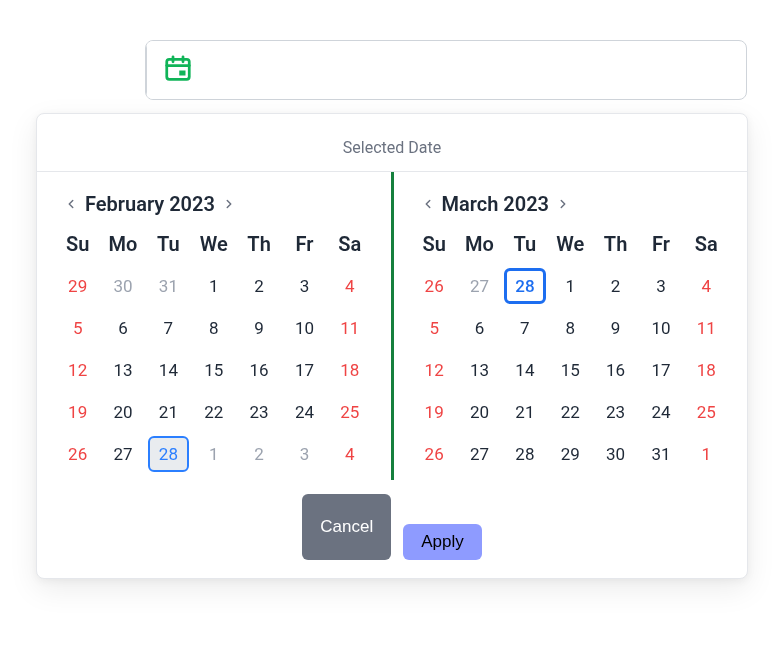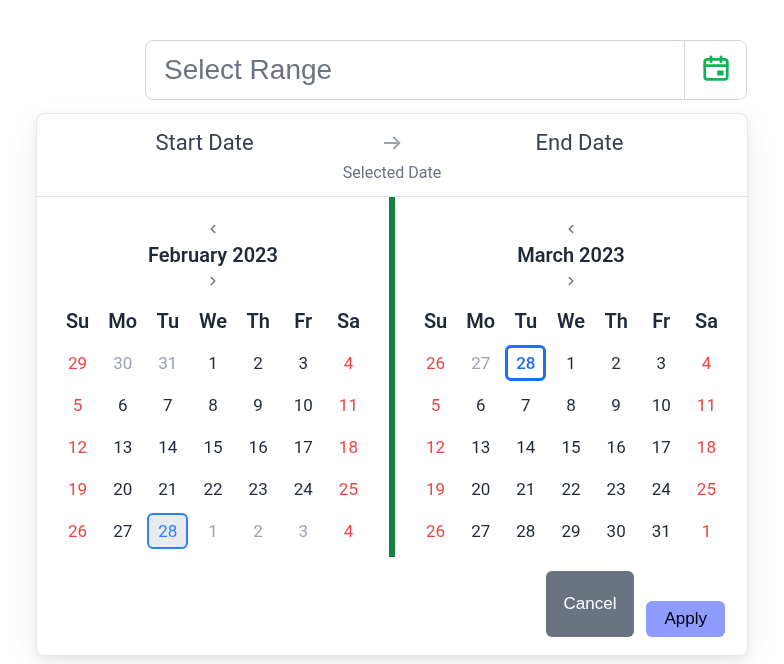--- a/index.html
+++ b/index.html
@@ -86,28 +86,27 @@
       color: #6b7280;
     }
     .panels {
       display: flex;
     }
     .panel {
       flex: 1;
       padding: 18px 20px 8px;
     }
     .panel + .panel {
-      border-left: 6px solid #15803d;
+      border-left: 3px solid #15803d;
     }
     .month-head {
       display: flex;
       align-items: center;
-      justify-content: center;
+      justify-content: flex-start;
       margin-bottom: 14px;
-      flex-direction: column;
     }
     .nav-chevron {
       width: 28px;
       height: 28px;
       display: flex;
       align-items: center;
       justify-content: center;
       cursor: pointer;
       color: #6b7280;
     }
@@ -150,23 +149,23 @@
     }
     .cell.selected-hard {
       border: 3px solid #1d6ef0;
       background: #fff;
       color: #1d6ef0;
       border-radius: 6px;
       font-weight: 500;
     }
     .footer {
       display: flex;
-      justify-content: flex-end;
+      justify-content: center;
       gap: 12px;
-      padding: 14px 22px 18px;
+      padding: 14px 16px 18px;
     }
     .btn {
       padding: 8px 18px;
       border-radius: 6px;
       font-size: 17px;
       font-weight: 500;
       border: none;
       cursor: pointer;
     }
     .btn-cancel {
@@ -176,46 +175,35 @@
     .btn-apply {
       background: #8e9bff;
       color: #000000;
       margin-top: 30px;
     }
   </style>
 </head>
 <body>
 
 <div class="input-wrapper">
-  <input class="input-field" placeholder="Select Range" style="">
   <div class="calendar-btn">
     <span>
       <svg viewBox="0 0 24 24" fill="none" stroke="#10b458" stroke-width="2.2" stroke-linecap="round" stroke-linejoin="round">
         <rect x="3" y="5" width="18" height="16" rx="2"></rect>
         <line x1="3" y1="10" x2="21" y2="10"></line>
         <line x1="8" y1="3" x2="8" y2="7"></line>
         <line x1="16" y1="3" x2="16" y2="7"></line>
         <rect x="13" y="14" width="5" height="4" fill="#10b458" stroke="none"></rect>
       </svg>
     </span>
   </div>
 </div>
 
 <div class="popover">
   <div class="header">
-    <div class="header-row">
-      <div class="header-side">Start Date</div>
-      <div class="arrow-center">
-        <svg viewBox="0 0 24 24" fill="none" stroke="currentColor" stroke-width="2" stroke-linecap="round" stroke-linejoin="round">
-          <line x1="4" y1="12" x2="20" y2="12"></line>
-          <polyline points="14 6 20 12 14 18"></polyline>
-        </svg>
-      </div>
-      <div class="header-side">End Date</div>
-    </div>
     <div class="subheader">Selected Date</div>
   </div>
 
   <div class="panels">
 
     <div class="panel">
       <div class="month-head">
         <div class="nav-chevron">
           <svg viewBox="0 0 24 24" fill="none" stroke="currentColor" stroke-width="2.5" stroke-linecap="round" stroke-linejoin="round">
               <polyline points="15 18 9 12 15 6"></polyline>

